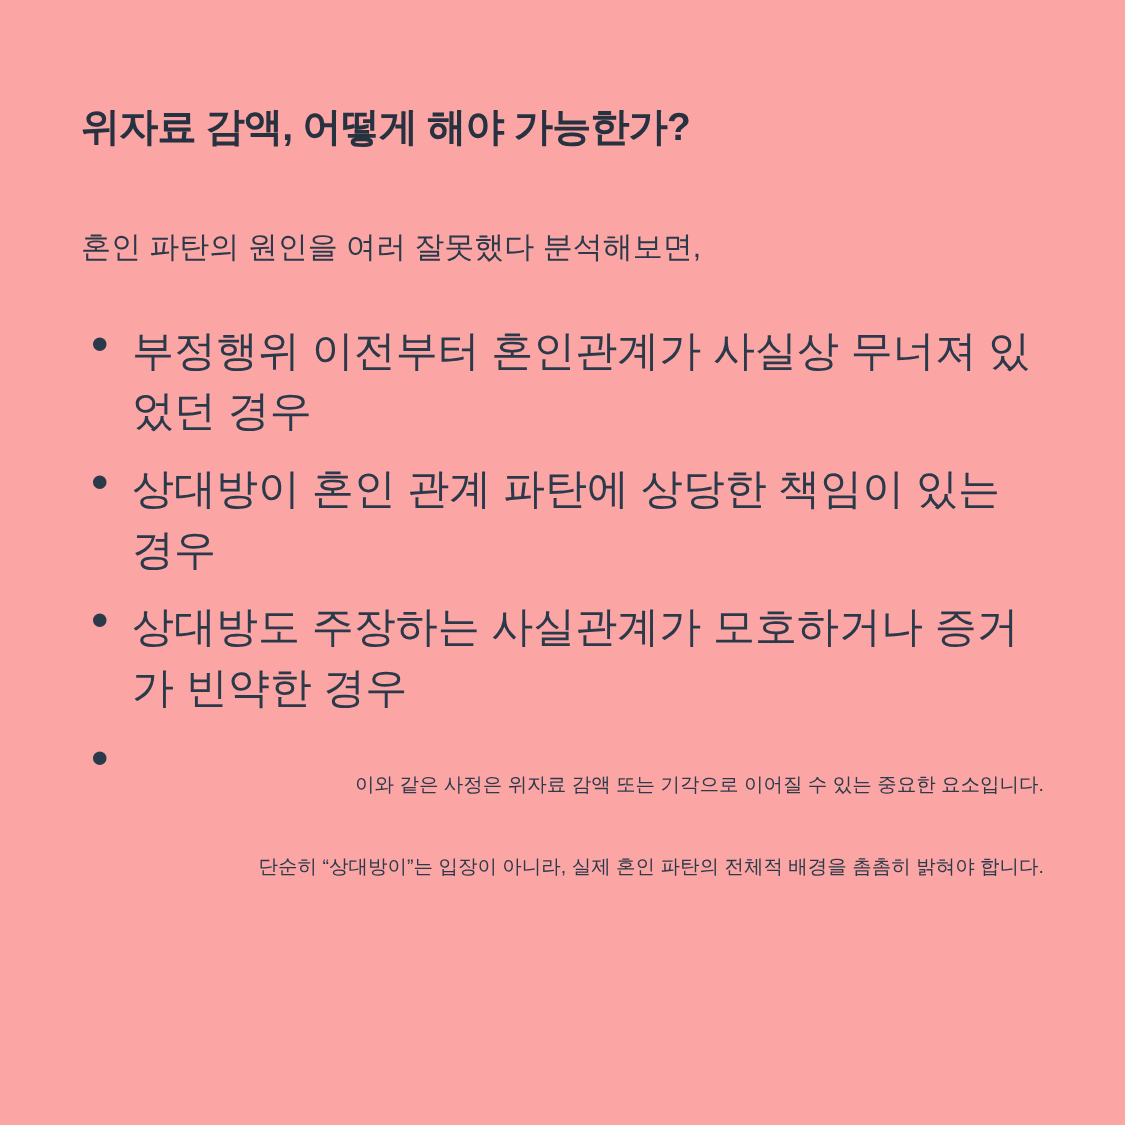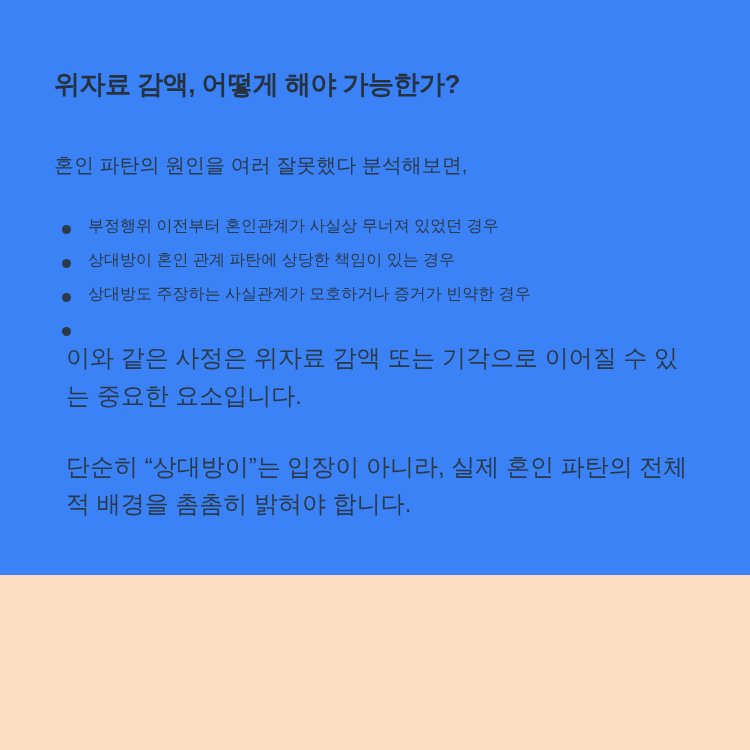--- a/index.html
+++ b/index.html
@@ -9,24 +9,24 @@
   body {
     width: 750px;
     height: 750px;
     background: #fbdec2;
     font-family: "Liberation Sans", sans-serif;
     color: #2b3a4a;
     overflow: hidden;
   }
   .card {
     width: 750px;
-    height: 575px;
+    height: 750px;
     box-sizing: border-box;
     padding: 68px 54px 40px 54px;
-    background: #3b82f6;
+    background: #fca5a5;
   }
   .title {
     font-size: 26px;
     font-weight: bold;
     letter-spacing: -0.5px;
     color: #26323f;
     margin: 0 0 48px 0;
     line-height: 1.3;
   }
   .lead {
@@ -36,39 +36,40 @@
     margin: 0 0 34px 0;
   }
   ul.bullets {
     list-style: none;
     margin: 0 0 34px 0;
     padding: 0;
   }
   ul.bullets li {
     position: relative;
     padding-left: 34px;
-    font-size: 16px;
+    font-size: 28px;
     line-height: 1.45;
     margin-bottom: 11px;
     color: #2b3a4a;
   }
   ul.bullets li .dot {
     position: absolute;
     left: 8px;
     top: 11px;
     width: 9px;
     height: 9px;
     border-radius: 50%;
     background: #2b3a4a;
   }
   .para {
-    font-size: 24px;
+    font-size: 13px;
     line-height: 1.55;
     color: #2b3a4a;
-    margin: 0 0 34px 12px;
+    margin: 0 0 34px 0;
+    text-align: right;
   }
   .para:last-child {
     margin-bottom: 0;
   }
 </style>
 </head>
 <body>
 
 <div class="card">
 

